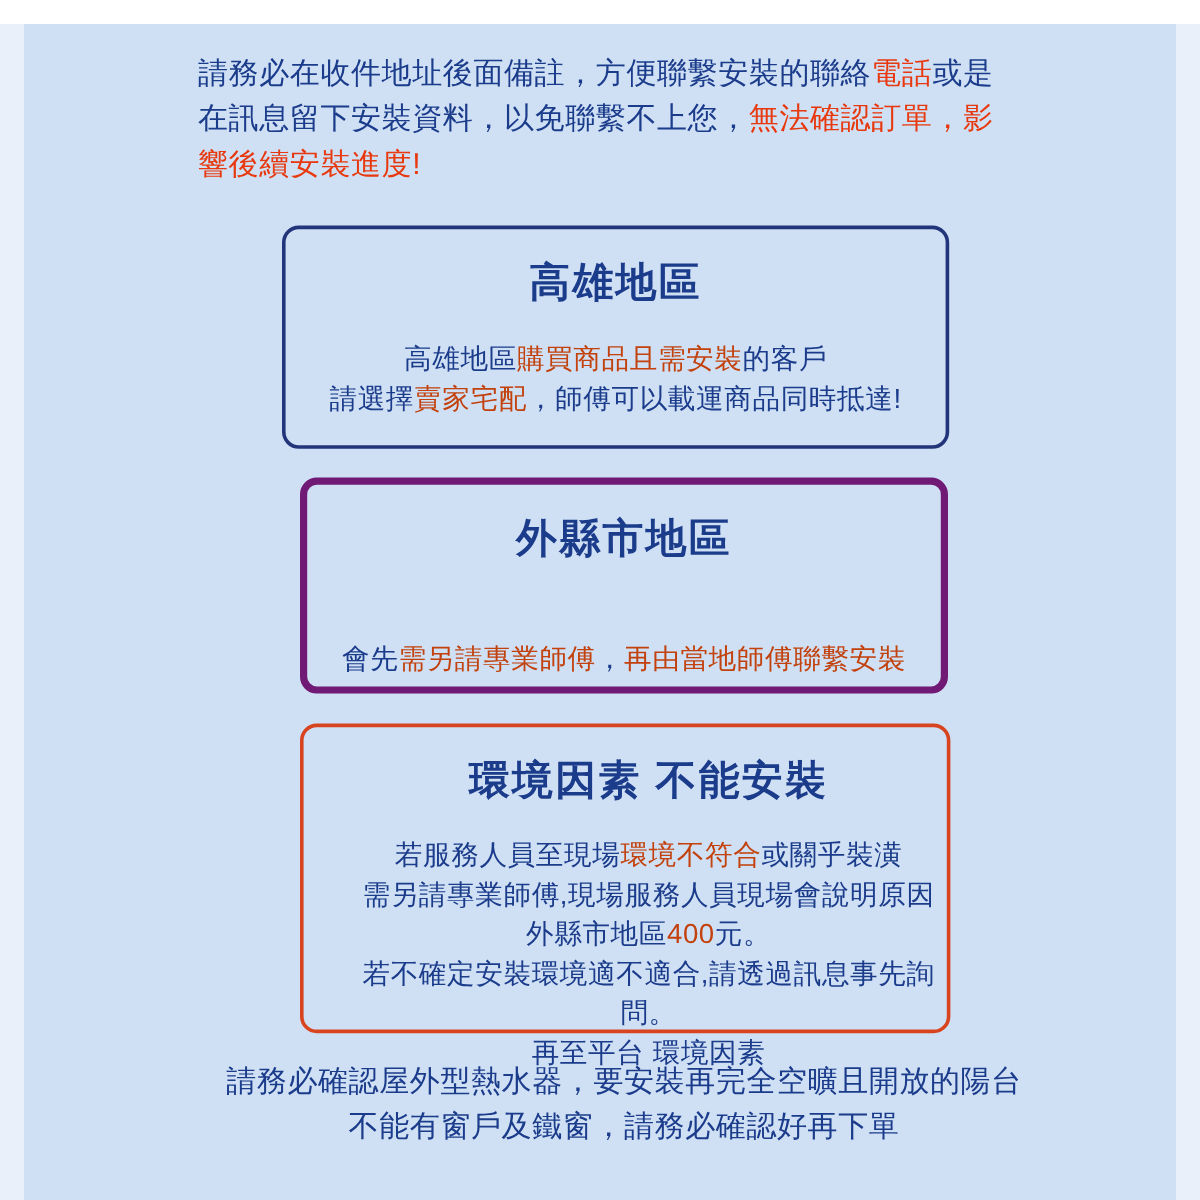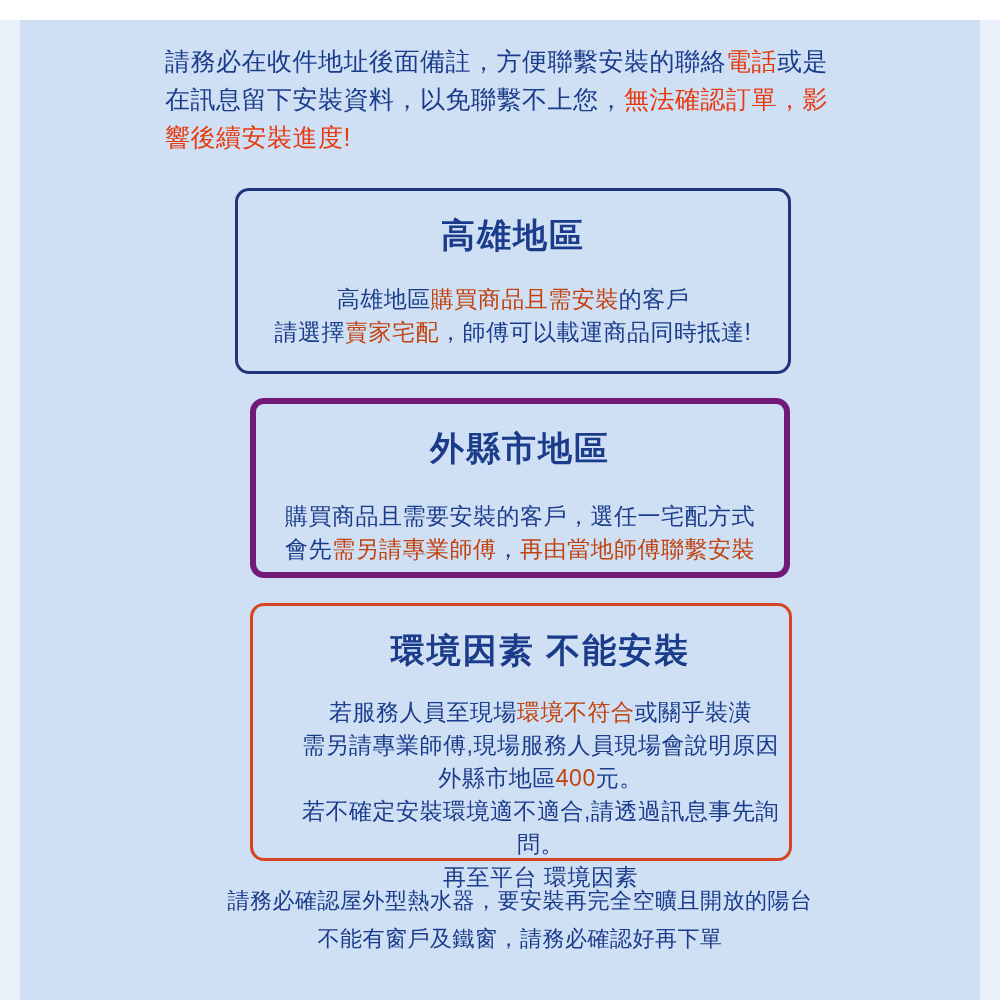--- a/index.html
+++ b/index.html
@@ -105,21 +105,21 @@
   }
   #box-env .box-title { margin-top: 22px; }
   #box-env .box-body { margin-top: 22px; }
 
   .bottom-notice {
     position: absolute;
     left: 150px;
     top: 862px;
     width: 700px;
     text-align: center;
-    font-size: 22px;
+    font-size: 25px;
     line-height: 38px;
     color: #1b3b8b;
     letter-spacing: 0.5px;
   }
 </style>
 </head>
 <body>
 
 <div id="page">
   <div class="side-margin-left"></div>
@@ -135,21 +135,21 @@
       <div class="box-title">高雄地區</div>
       <div class="box-body">
         <span>高雄地區</span><span class="hl">購買商品且需安裝</span><span>的客戶</span><br>
         <span>請選擇</span><span class="hl">賣家宅配</span><span>，師傅可以載運商品同時抵達!</span>
       </div>
     </div>
 
     <div class="box" id="box-outer">
       <div class="box-title">外縣市地區</div>
       <div class="box-body">
-        <span>購買商品且需要安裝的客戶，選任一宅配方式</span><br>
+        <br>
         <span>會先</span><span class="hl">需另請專業師傅</span><span>，</span><span class="hl">再由當地師傅聯繫安裝</span>
       </div>
     </div>
 
     <div class="box" id="box-env">
       <div class="box-title">環境因素 不能安裝</div>
       <div class="box-body">
         <span>若服務人員至現場</span><span class="hl">環境不符合</span><span>或關乎裝潢</span><br>
         <span>需另請專業師傅,現場服務人員現場會說明原因</span><br>
         <span>外縣市地區</span><span class="hl">400</span><span>元。</span><br>

